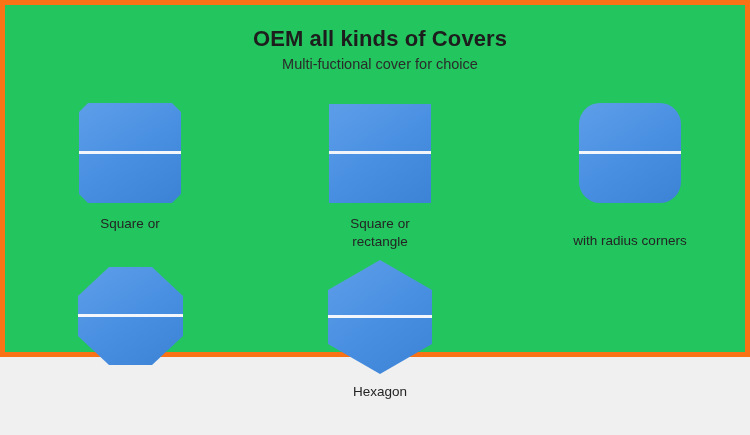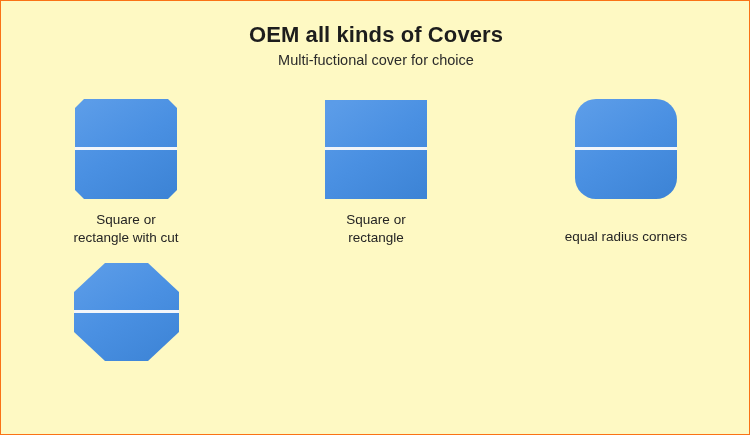--- a/index.html
+++ b/index.html
@@ -14,23 +14,23 @@
     background: #f0f0f0;
     font-family: "Liberation Sans", sans-serif;
     color: #231f20;
     position: relative;
   }
 
   #page {
     position: absolute;
     inset: 0;
     width: 750px;
-    height: 435px;
-    background: #fef9c3;
-    border: 1px solid #f97316;
+    height: 357px;
+    background: #22c55e;
+    border: 5px solid #f97316;
   }
 
   
   .header {
     position: absolute;
     top: 20px;
     left: 0;
     width: 750px;
     text-align: center;
   }
@@ -127,21 +127,21 @@
             <linearGradient id="gCut" x1="0.18" y1="0" x2="0.85" y2="1">
               <stop offset="0%" stop-color="#5b9ce8"></stop>
               <stop offset="48%" stop-color="#4a90e2"></stop>
               <stop offset="100%" stop-color="#3d84d6"></stop>
             </linearGradient>
           </defs>
           <path d="M9,0 H93 L102,9 V91 L93,100 H9 L0,91 V9 Z" fill="url(#gCut)"></path>
           <rect x="0" y="48" width="102" height="3" fill="#f3f6fa"></rect>
         </svg>
       </div>
-      <div class="caption"><span>Square or</span><br><span>rectangle with cut</span></div>
+      <div class="caption"><span>Square or</span><br></div>
     </div>
 
     <div class="card card-rect">
       <div class="shape-box">
         <svg class="shape-svg" width="102" height="99" viewBox="0 0 102 99">
           <defs>
             <linearGradient id="gRect" x1="0.15" y1="0" x2="0.9" y2="1">
               <stop offset="0%" stop-color="#5b9ce8"></stop>
               <stop offset="48%" stop-color="#4a90e2"></stop>
               <stop offset="100%" stop-color="#3d84d6"></stop>
@@ -166,21 +166,21 @@
             <clipPath id="cRad">
               <rect x="0" y="0" width="102" height="100" rx="21" ry="21"></rect>
             </clipPath>
           </defs>
           <rect x="0" y="0" width="102" height="100" rx="21" ry="21" fill="url(#gRad)"></rect>
           <g clip-path="url(#cRad)">
             <rect x="0" y="48" width="102" height="3" fill="#f3f6fa"></rect>
           </g>
         </svg>
       </div>
-      <div class="caption"><br><span>equal radius corners</span></div>
+      <div class="caption"><br><span>with radius corners</span></div>
     </div>
 
     <div class="card card-octagon">
       <div class="shape-box">
         <svg class="shape-svg" width="105" height="98" viewBox="0 0 105 98">
           <defs>
             <linearGradient id="gOct" x1="0.18" y1="0" x2="0.88" y2="1">
               <stop offset="0%" stop-color="#5b9ce8"></stop>
               <stop offset="48%" stop-color="#4a90e2"></stop>
               <stop offset="100%" stop-color="#3d84d6"></stop>
@@ -190,16 +190,37 @@
             </clipPath>
           </defs>
           <path d="M31,0 H74 L105,29 V69 L74,98 H31 L0,69 V29 Z" fill="url(#gOct)"></path>
           <g clip-path="url(#cOct)">
             <rect x="0" y="47" width="105" height="3" fill="#f3f6fa"></rect>
           </g>
         </svg>
       </div>
     </div>
 
+    <div class="card card-hexagon">
+      <div class="shape-box tall">
+        <svg class="shape-svg" width="104" height="114" viewBox="0 0 104 114">
+          <defs>
+            <linearGradient id="gHex" x1="0.18" y1="0" x2="0.88" y2="1">
+              <stop offset="0%" stop-color="#5b9ce8"></stop>
+              <stop offset="48%" stop-color="#4a90e2"></stop>
+              <stop offset="100%" stop-color="#3d84d6"></stop>
+            </linearGradient>
+            <clipPath id="cHex">
+              <path d="M52,0 L104,30 V84 L52,114 L0,84 V30 Z"></path>
+            </clipPath>
+          </defs>
+          <path d="M52,0 L104,30 V84 L52,114 L0,84 V30 Z" fill="url(#gHex)"></path>
+          <g clip-path="url(#cHex)">
+            <rect x="0" y="55" width="104" height="3" fill="#f3f6fa"></rect>
+          </g>
+        </svg>
+      </div>
+      <div class="caption"><span>Hexagon</span></div>
+    </div>
 
 
   </div>
 </div>
 
 </body></html>

